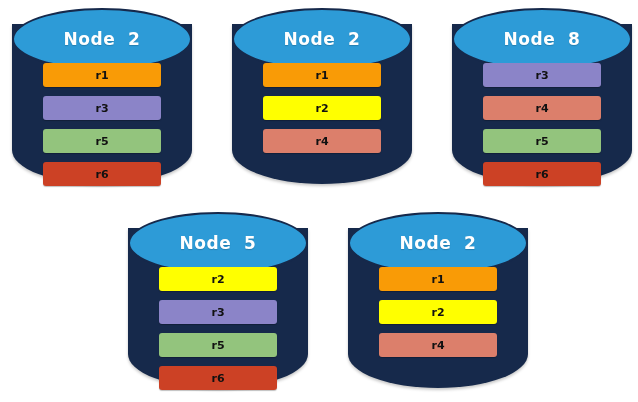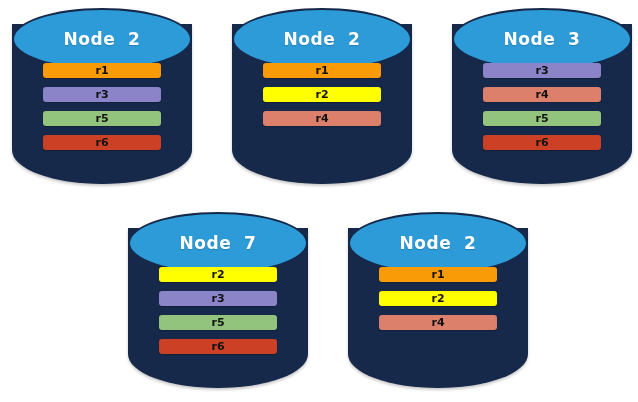--- a/index.html
+++ b/index.html
@@ -76,21 +76,21 @@
     position: absolute;
     left: 0;
     top: 55px;
     width: 180px;
     z-index: 4;
     padding: 0 31px;
     box-sizing: border-box;
   }
 
   .replica-bar {
-    height: 15px;
+    height: 24px;
     margin-bottom: 9px;
     border-radius: 3px;
     display: flex;
     align-items: center;
     justify-content: center;
     font-size: 11px;
     font-weight: bold;
     color: #111111;
     line-height: 1;
     box-shadow: 0 1px 1px rgba(0,0,0,0.25);
@@ -118,32 +118,32 @@
       <div class="node-label" style="color: rgb(255, 255, 255); text-align: center;">Node  2</div>
       <div class="replica-stack">
         <div class="replica-bar" style="background: rgb(249, 155, 6); color: rgb(17, 17, 17);">r1</div>
         <div class="replica-bar" style="background: rgb(255, 255, 0); color: rgb(17, 17, 17);">r2</div>
         <div class="replica-bar" style="background: rgb(220, 127, 107); color: rgb(17, 17, 17);">r4</div>
       </div>
     </div>
     <div class="node" style="left: 452px; top: 8px;">
       <div class="cyl-body" style="background: rgb(22, 41, 75);"></div>
       <div class="cyl-top" style="background: rgb(45, 155, 215); border-color: rgb(22, 41, 75);"></div>
-      <div class="node-label" style="color: rgb(255, 255, 255);">Node  3</div>
+      <div class="node-label" style="color: rgb(255, 255, 255);">Node  8</div>
       <div class="replica-stack">
         <div class="replica-bar" style="background: rgb(139, 132, 200); color: rgb(17, 17, 17);">r3</div>
         <div class="replica-bar" style="background: rgb(220, 127, 107); color: rgb(17, 17, 17);">r4</div>
         <div class="replica-bar" style="background: rgb(147, 196, 125); color: rgb(17, 17, 17);">r5</div>
         <div class="replica-bar" style="background: rgb(204, 65, 37); color: rgb(17, 17, 17);">r6</div>
       </div>
     </div>
     <div class="node" style="left: 128px; top: 212px;">
       <div class="cyl-body" style="background: rgb(22, 41, 75);"></div>
       <div class="cyl-top" style="background: rgb(45, 155, 215); border-color: rgb(22, 41, 75);"></div>
-      <div class="node-label" style="color: rgb(255, 255, 255);">Node  7</div>
+      <div class="node-label" style="color: rgb(255, 255, 255);">Node  5</div>
       <div class="replica-stack">
         <div class="replica-bar" style="background: rgb(255, 255, 0); color: rgb(17, 17, 17);">r2</div>
         <div class="replica-bar" style="background: rgb(139, 132, 200); color: rgb(17, 17, 17);">r3</div>
         <div class="replica-bar" style="background: rgb(147, 196, 125); color: rgb(17, 17, 17);">r5</div>
         <div class="replica-bar" style="background: rgb(204, 65, 37); color: rgb(17, 17, 17);">r6</div>
       </div>
     </div>
     <div class="node" style="left: 348px; top: 212px;">
       <div class="cyl-body" style="background: rgb(22, 41, 75);"></div>
       <div class="cyl-top" style="background: rgb(45, 155, 215); border-color: rgb(22, 41, 75);"></div>

